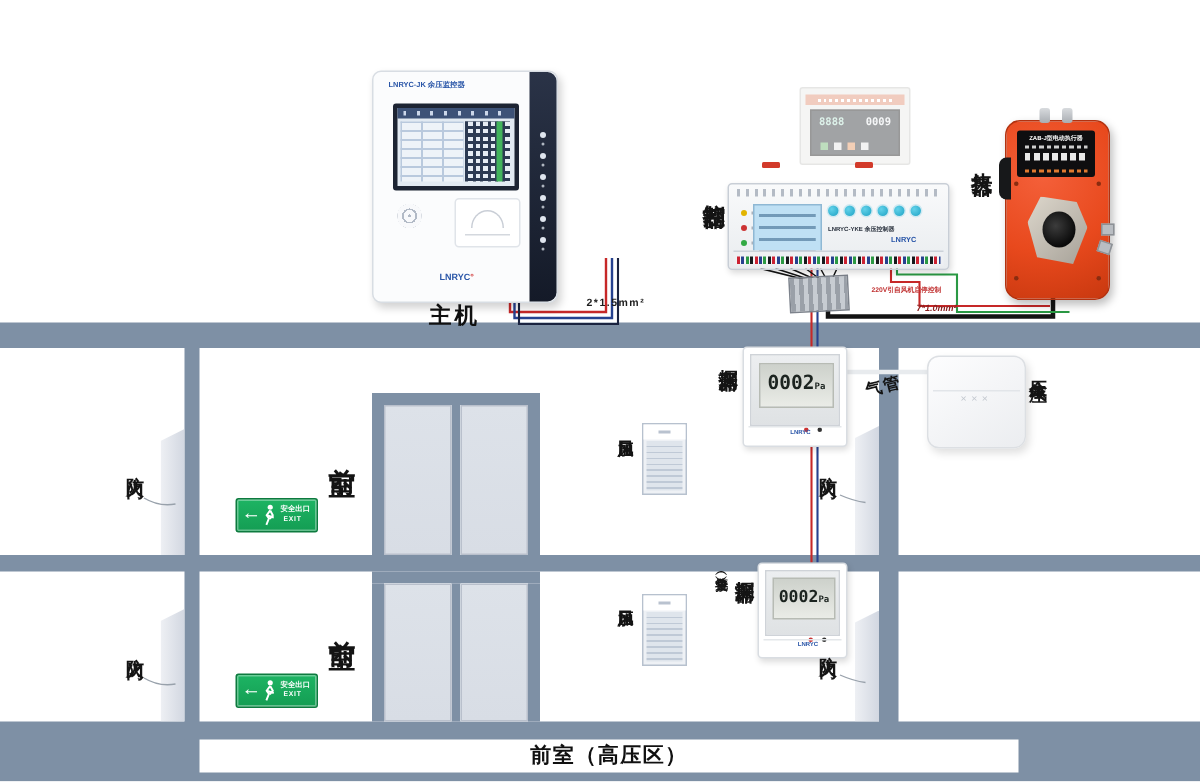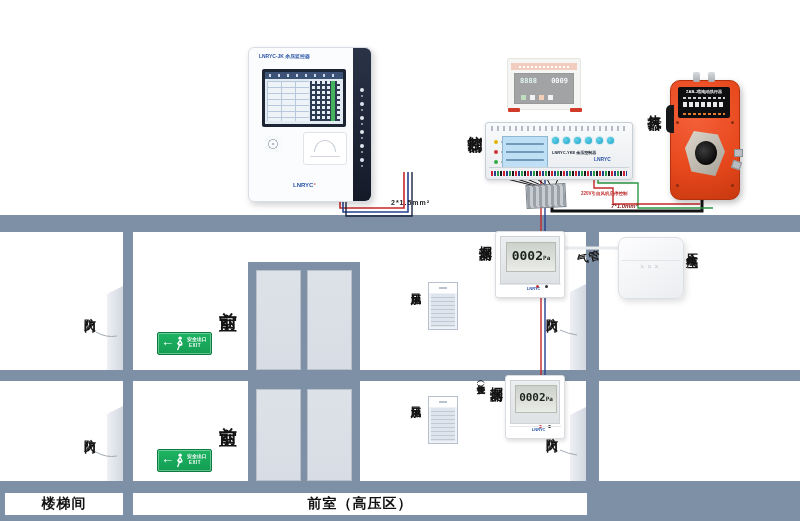--- a/index.html
+++ b/index.html
@@ -63,21 +63,21 @@
   #host .prn{position:absolute;left:54px;top:84px;width:42px;height:31px;background:#fff;
         border:1px solid #e0e4e9;border-radius:3px}
   #host .prn i{display:block;width:20px;height:11px;margin:7px auto 0;border:1px solid #c9ced6;
         border-bottom:none;border-radius:50% 50% 0 0/100% 100% 0 0}
   #host .prn u{position:absolute;left:6px;bottom:7px;right:6px;height:1px;background:#d4d8de}
   #host .logo{position:absolute;left:44px;bottom:8px;font-size:10px;font-weight:bold;
         color:var(--accent-blue,#2A56A8);transform:scale(.6);transform-origin:left top}
   #host .logo s{text-decoration:none;color:#cf3030}
   .devlab{position:absolute;font-size:15px;font-weight:bold;text-align:center;color:#101010;letter-spacing:2px}
   
-  #panel{position:absolute;left:507px;top:58px;width:72px;height:50px;opacity:.5;background:#ececea;
+  #panel{position:absolute;left:533px;top:58px;width:72px;height:50px;opacity:.5;background:#ececea;
          border:1px solid #cfcfcc;border-radius:2px}
   #panel .ostrip{position:absolute;left:3px;right:3px;top:4px;height:7px;background:#e59a80}
   #panel .ostrip i{position:absolute;left:8px;right:8px;top:3px;height:2px;
          background:repeating-linear-gradient(90deg,#fff 0 2px,transparent 2px 4px)}
   #panel .disp{position:absolute;left:6px;right:6px;top:14px;bottom:5px;background:#45494d;border:1px solid #333}
   #panel .seg{position:absolute;top:3px;font-family:"DejaVu Sans Mono",monospace;font-size:7px;font-weight:bold}
   #panel .segL{left:5px;color:#bfe8d8}
   #panel .segR{right:5px;color:#eceff1}
   #panel .btns{position:absolute;left:6px;bottom:3px;display:flex;gap:4px}
   #panel .btns i{width:5px;height:5px;display:block}
@@ -154,24 +154,21 @@
 
 <div id="stage">
 
 
   <div class="slab" style="top:215px;height:17px"></div>
   <div class="slab" style="top:370px;height:11px"></div>
   <div class="slab" style="top:481px;height:40px"></div>
   <div class="col" style="left:123px;top:232px;width:10px;height:261px"></div>
   <div class="col" style="left:586px;top:232px;width:13px;height:261px"></div>
 
-  <div class="zonebox" style="left:5px;width:118px">
-    <span>楼梯间</span>
-  </div>
-  <div class="zonebox" style="left:133px;width:454px">
+  <div class="zonebox" style="left:133px;width:546px">
     <span>前室（高压区）</span>
   </div>
 
   <div class="elev-frame" style="left:248px;top:262px;width:112px;height:8px"></div>
   <div class="elev-frame" style="left:248px;top:270px;width:8px;height:100px"></div>
   <div class="elev-frame" style="left:352px;top:270px;width:8px;height:100px"></div>
   <div class="elev-frame" style="left:301px;top:270px;width:6px;height:100px"></div>
   <div class="elev-door" style="left:256px;top:270px;width:45px;height:100px"></div>
   <div class="elev-door" style="left:307px;top:270px;width:45px;height:100px"></div>
 
@@ -247,20 +244,21 @@
           </div>
       </div>
     </div>
     <div class="spk"></div>
     <div class="prn">
         <i></i>
         <u></u>
       </div>
     <div class="logo"><span>LNRYC</span><s>°</s></div>
   </div>
+  <div class="devlab" style="left:248px;top:201px;width:110px">主机</div>
 
   <div id="panel">
     <div class="ostrip">
         <i></i>
       </div>
     <div class="disp">
       <span class="seg segL">8888</span>
       <span class="seg segR">0009</span>
       <span class="btns">
         <i style="background:#7fbf7f"></i>

